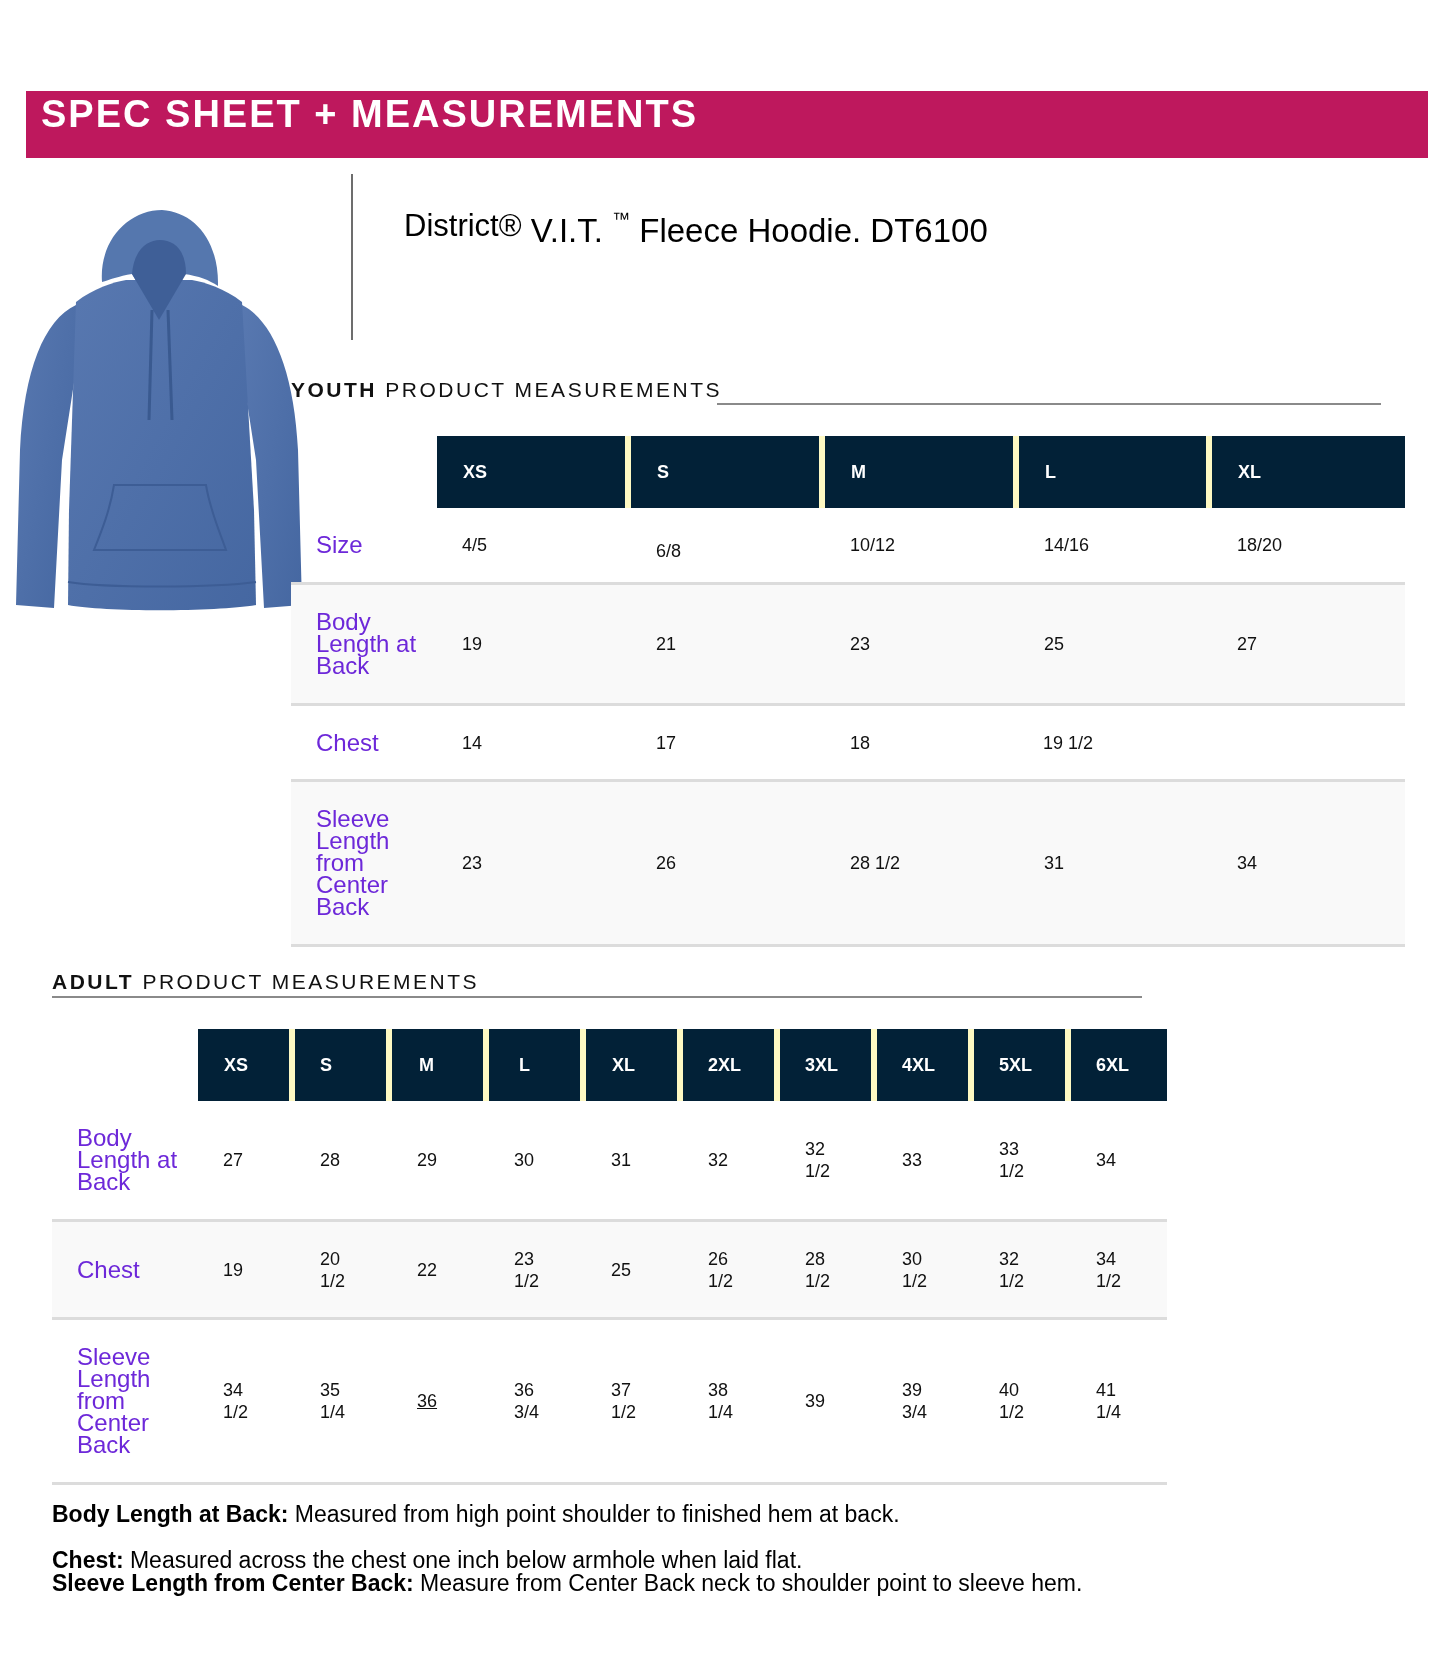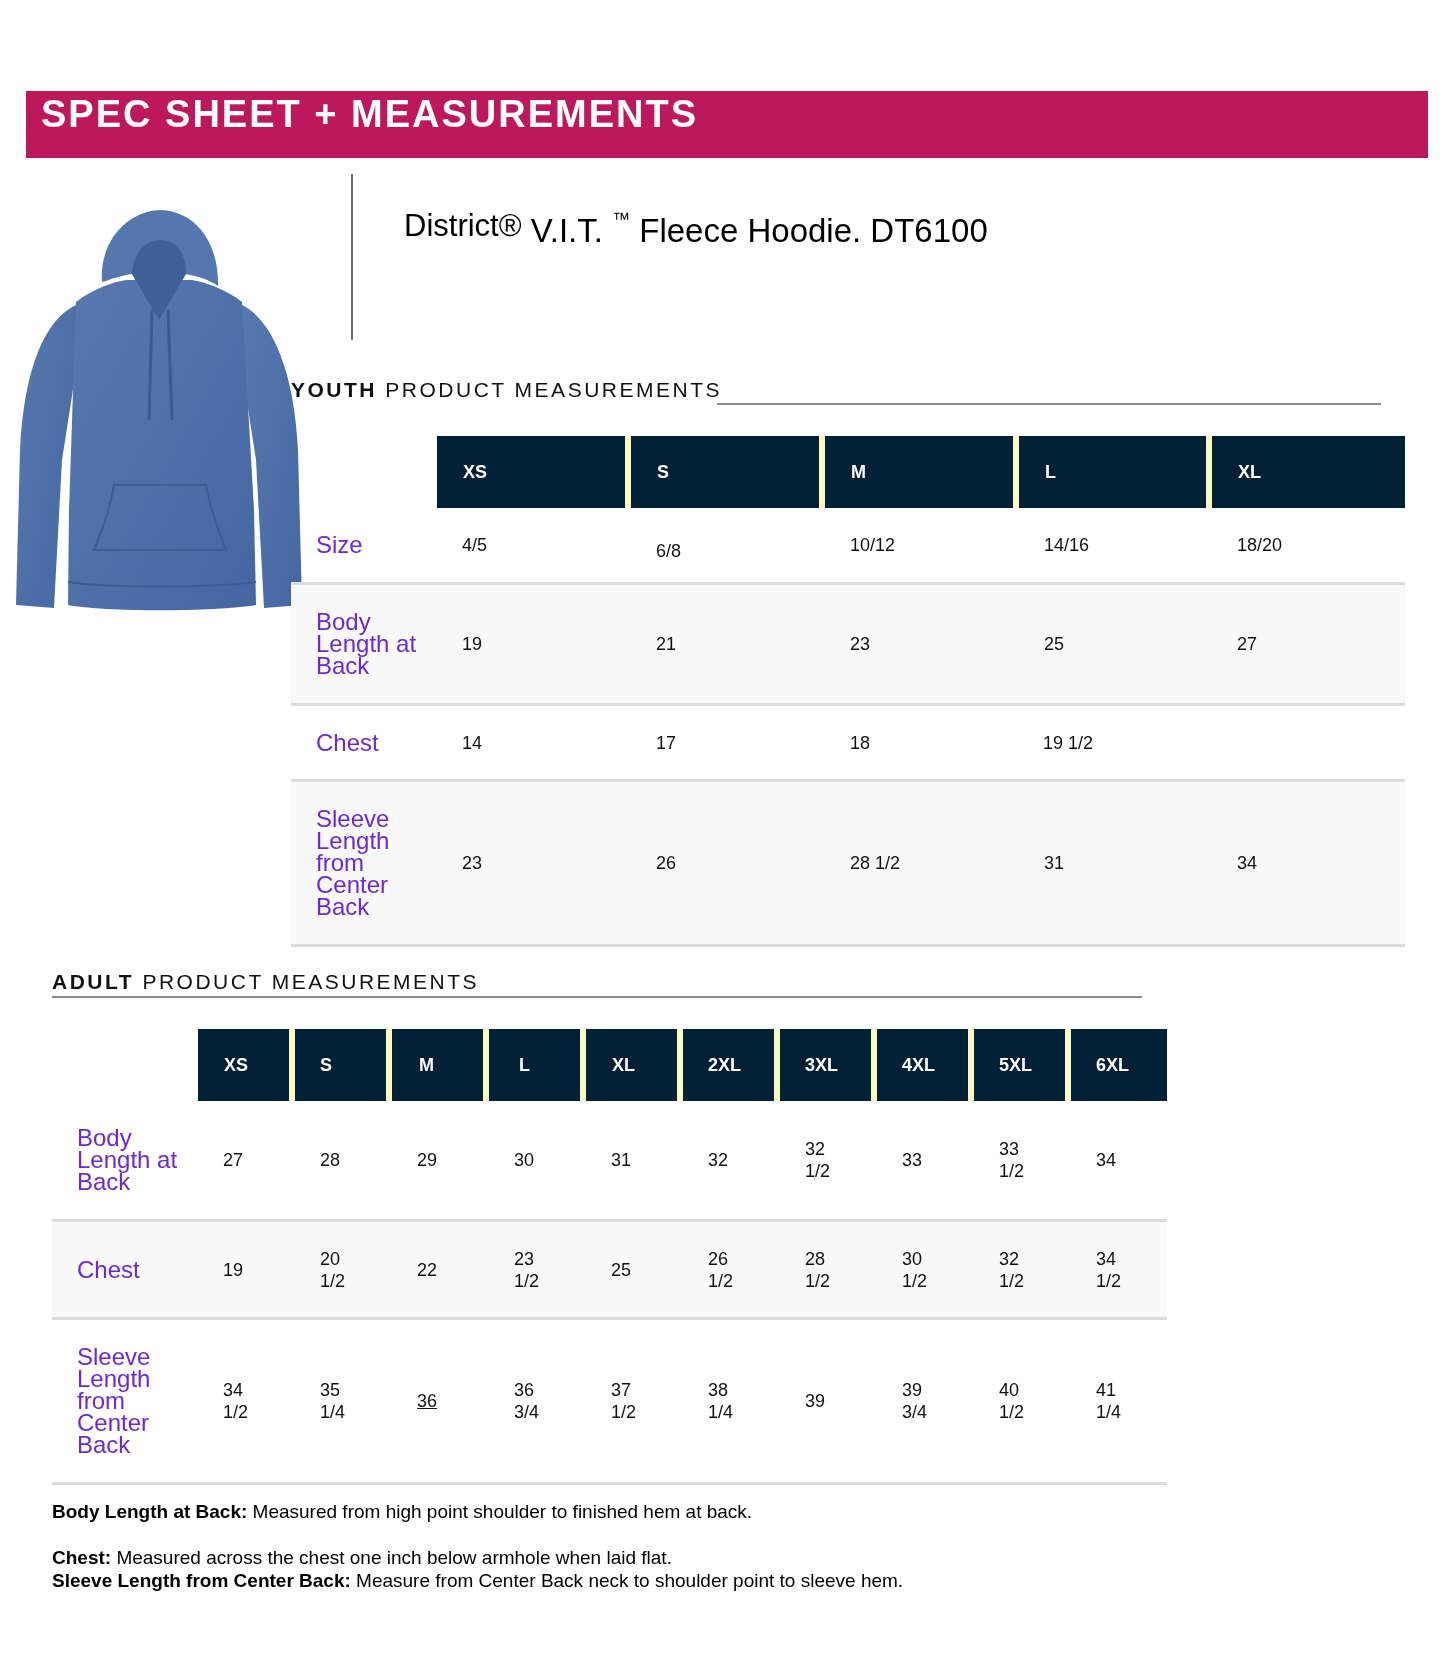--- a/index.html
+++ b/index.html
@@ -49,21 +49,21 @@
     .row.alt { background: #f9f9f9; }
     .row-border { position: absolute; height: 3px; background: #dcdcdc; }
     .row-label {
       font-size: 24px; line-height: 22px; color: #6d28d9;
       display: flex; align-items: center; padding-left: 25px;
     }
     .cell {
       font-size: 18px; line-height: 22px; color: #111;
       display: flex; align-items: center; padding-left: 25px;
     }
-    .notes { position: absolute; left: 52px; font-size: 19px; color: #000; white-space: nowrap; }
+    .notes { position: absolute; left: 52px; font-size: 23px; color: #000; white-space: nowrap; }
     .notes b { font-weight: bold; }
   </style>
 </head>
 <body>
 
 <div class="banner">
   <div class="banner-title">SPEC SHEET + MEASUREMENTS</div>
 </div>
 
 <div class="hoodie">

